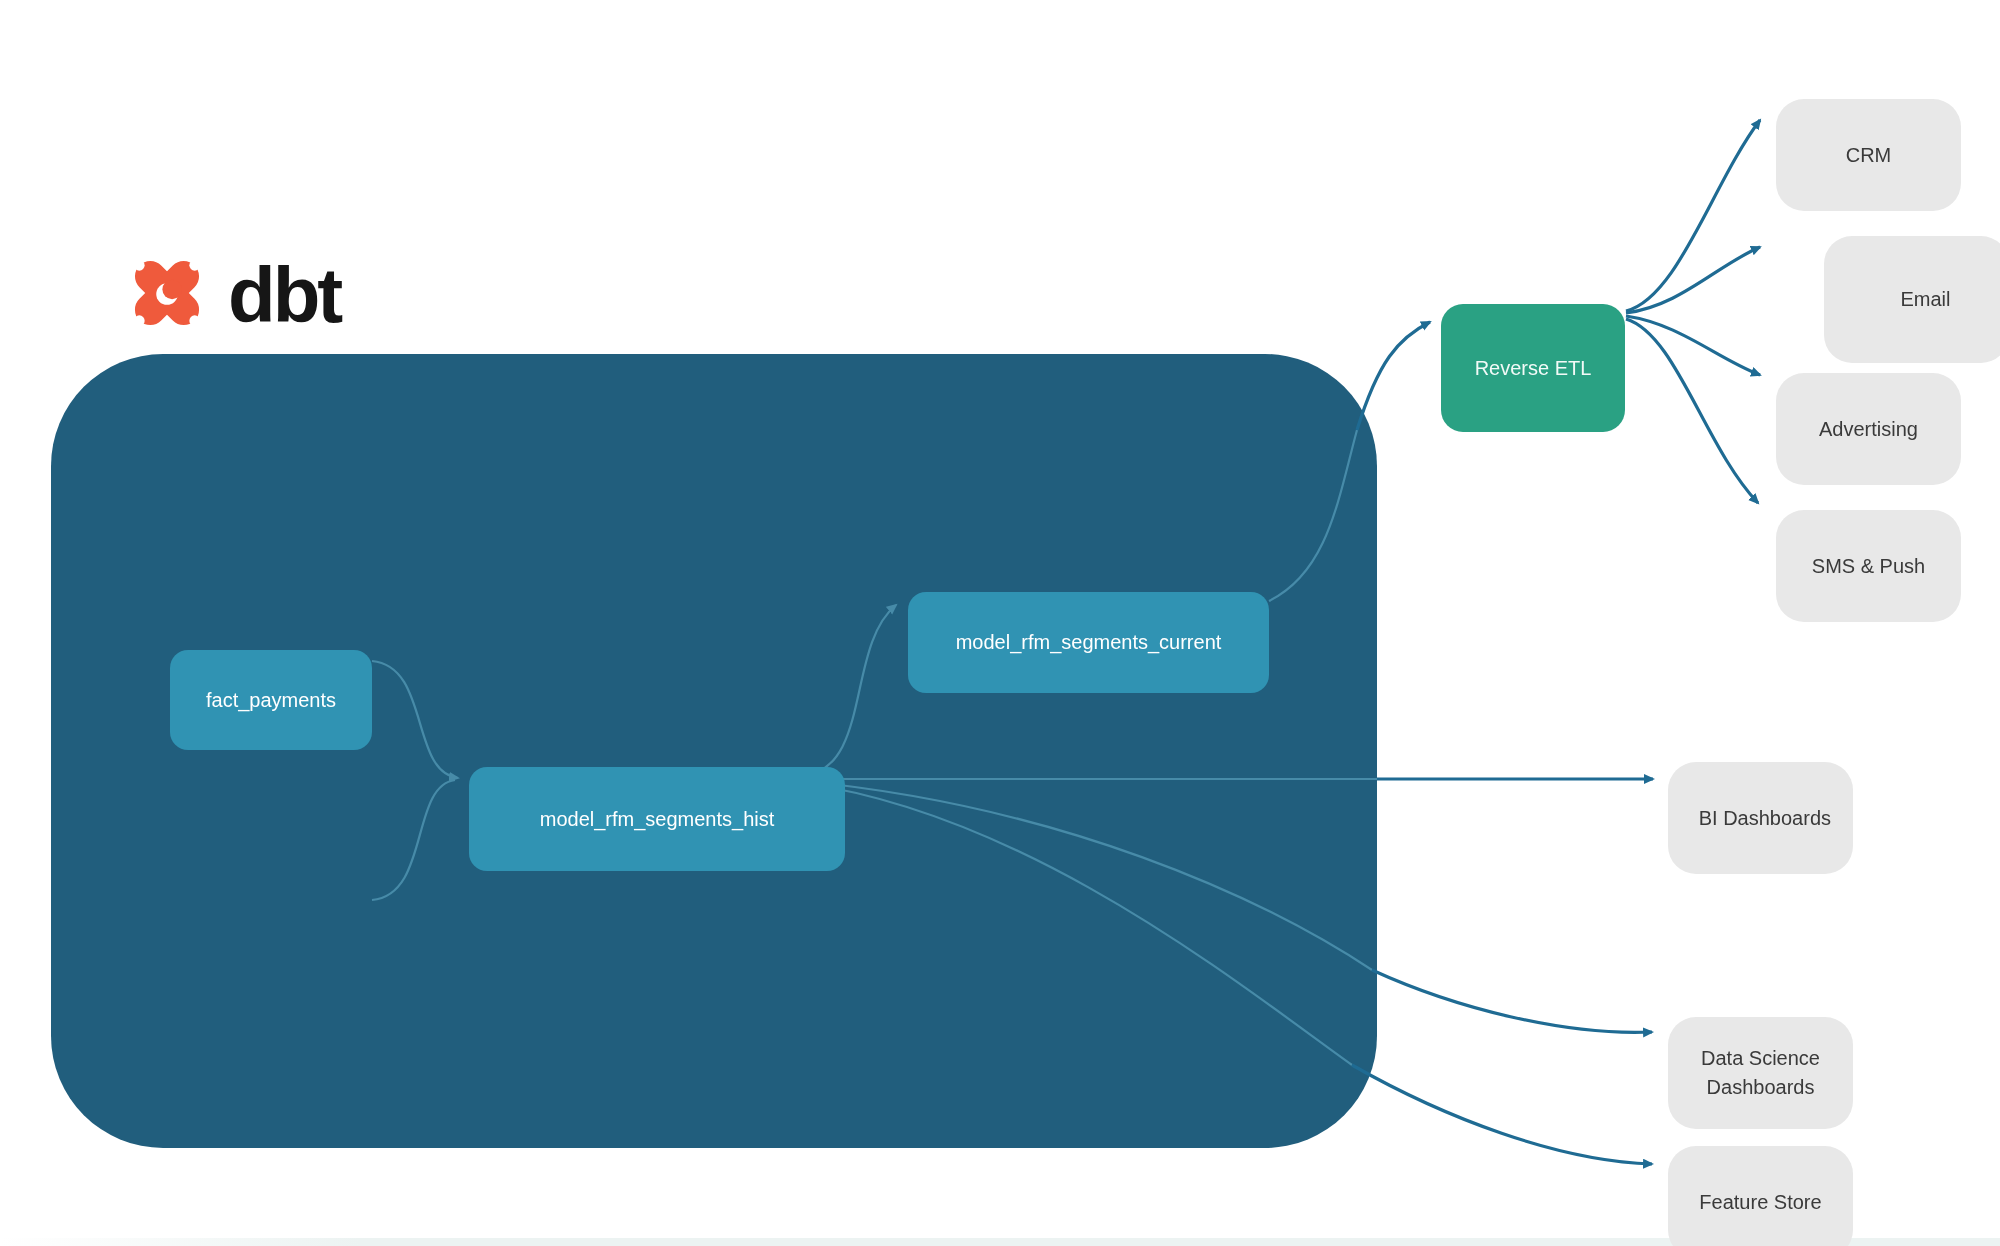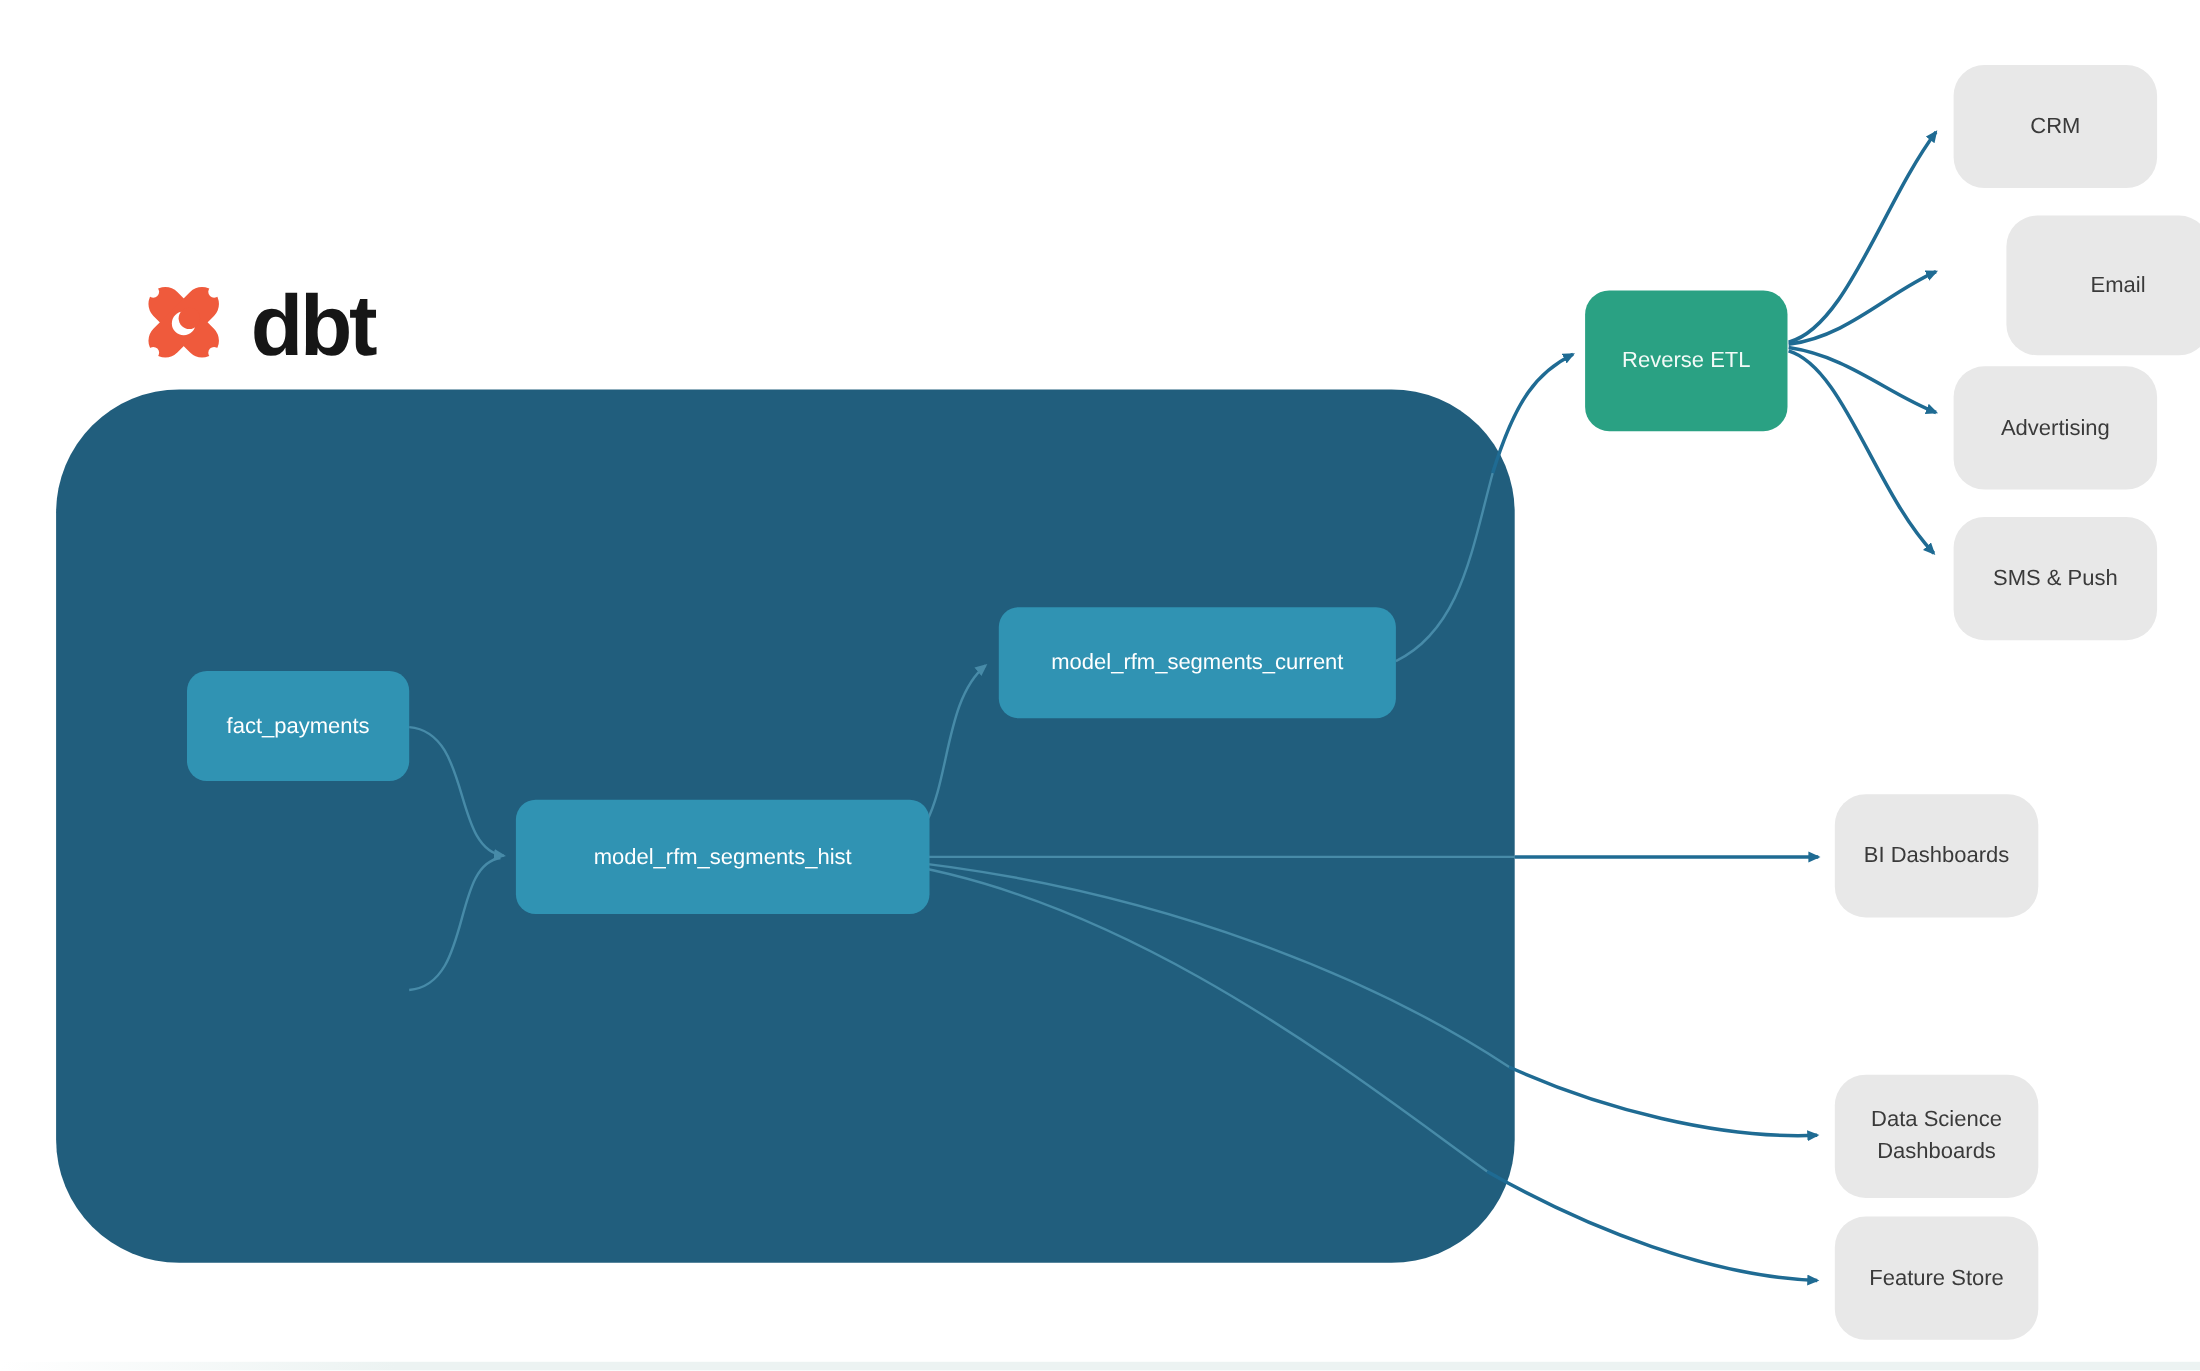--- a/index.html
+++ b/index.html
@@ -14,36 +14,36 @@
   
   .warehouse { position: absolute; left: 51px; top: 354px; width: 1326px; height: 794px;
     background: #215e7d; border-radius: 112px; z-index: 1; }
 
   
   svg.edges { position: absolute; left: 0; top: 0; width: 2000px; height: 1246px;
     z-index: 2; pointer-events: none; }
 
   
   .node { position: absolute; z-index: 3; display: flex; align-items: center; justify-content: center;
-    text-align: center; }
+    text-align: center; margin-top: 40px; }
   .node-teal { background: #3093b3; color: #ffffff; border-radius: 18px; font-size: 20px; }
   .node-green { background: #2aa183; color: #f2faf7; border-radius: 22px; font-size: 20px; }
   .node-gray { background: #e8e8e8; color: #3a3a3a; border-radius: 28px; font-size: 20px;
     padding: 0 22px; line-height: 1.45; }
 
   .n-fact    { left: 170px; top: 610px;  width: 202px; height: 100px; }
   .n-dim     { left: 170px; top: 848px;  width: 202px; height: 102px; }
   .n-hist    { left: 469px; top: 727px;  width: 376px; height: 104px; }
   .n-current { left: 908px; top: 552px;  width: 361px; height: 101px; }
   .n-retl    { left: 1441px; top: 264px; width: 184px; height: 128px; }
   .n-crm     { left: 1776px; top: 59px;  width: 185px; height: 112px; }
   .n-email   { left: 1824px; top: 196px; width: 185px; height: 127px; padding-left: 40px; }
   .n-adv     { left: 1776px; top: 333px; width: 185px; height: 112px; }
   .n-sms     { left: 1776px; top: 470px; width: 185px; height: 112px; }
-  .n-bi      { left: 1668px; top: 722px; width: 185px; height: 112px; }
+  .n-bi      { left: 1668px; top: 722px; width: 185px; height: 112px; justify-content: flex-end; }
   .n-ds      { left: 1668px; top: 977px; width: 185px; height: 112px; }
   .n-fs      { left: 1668px; top: 1106px; width: 185px; height: 112px; }
 
   .bottom-strip { position: absolute; left: 0; bottom: 0; width: 2000px; height: 8px; z-index: 0;
     background: linear-gradient(to right, rgba(236,243,243,0) 0%, #ecf3f2 18%, #ecf3f2 100%); }
 </style>
 </head>
 <body>
 
 <div class="stage">

